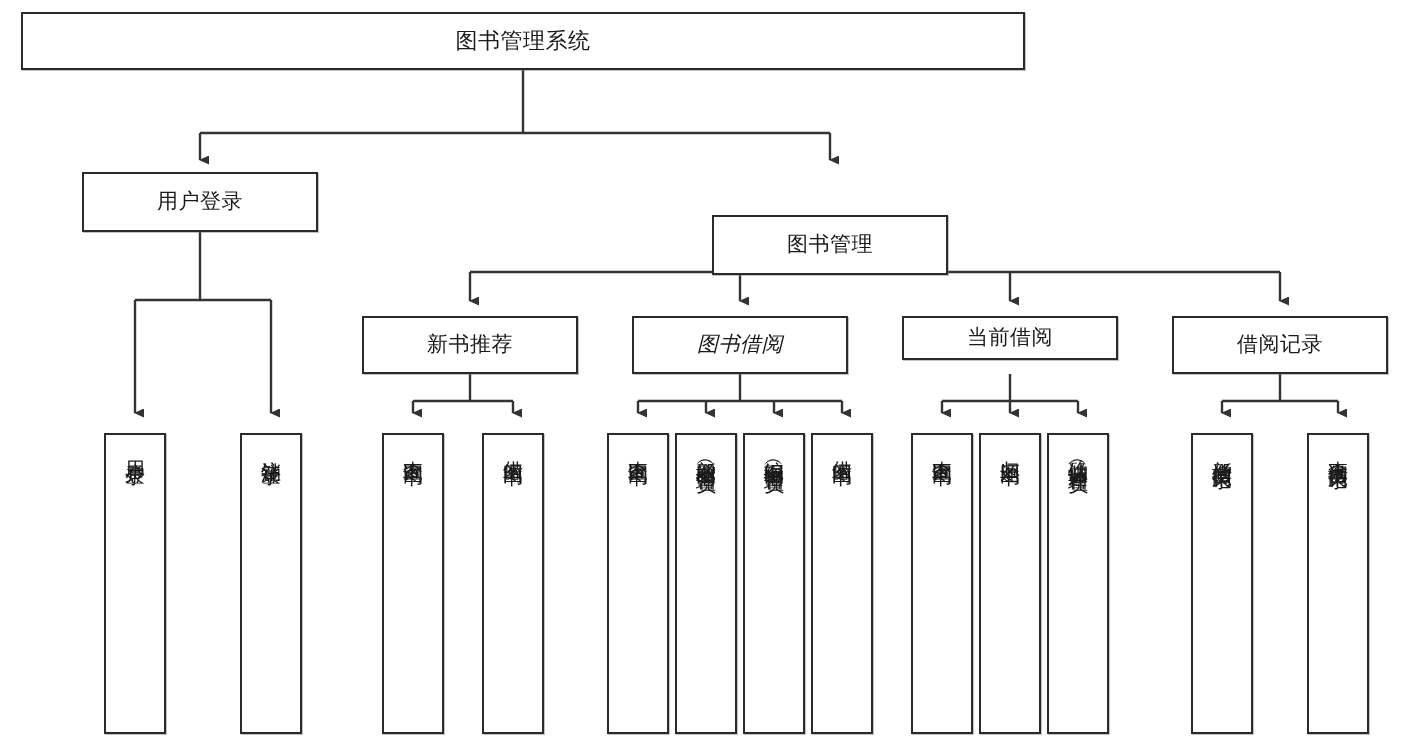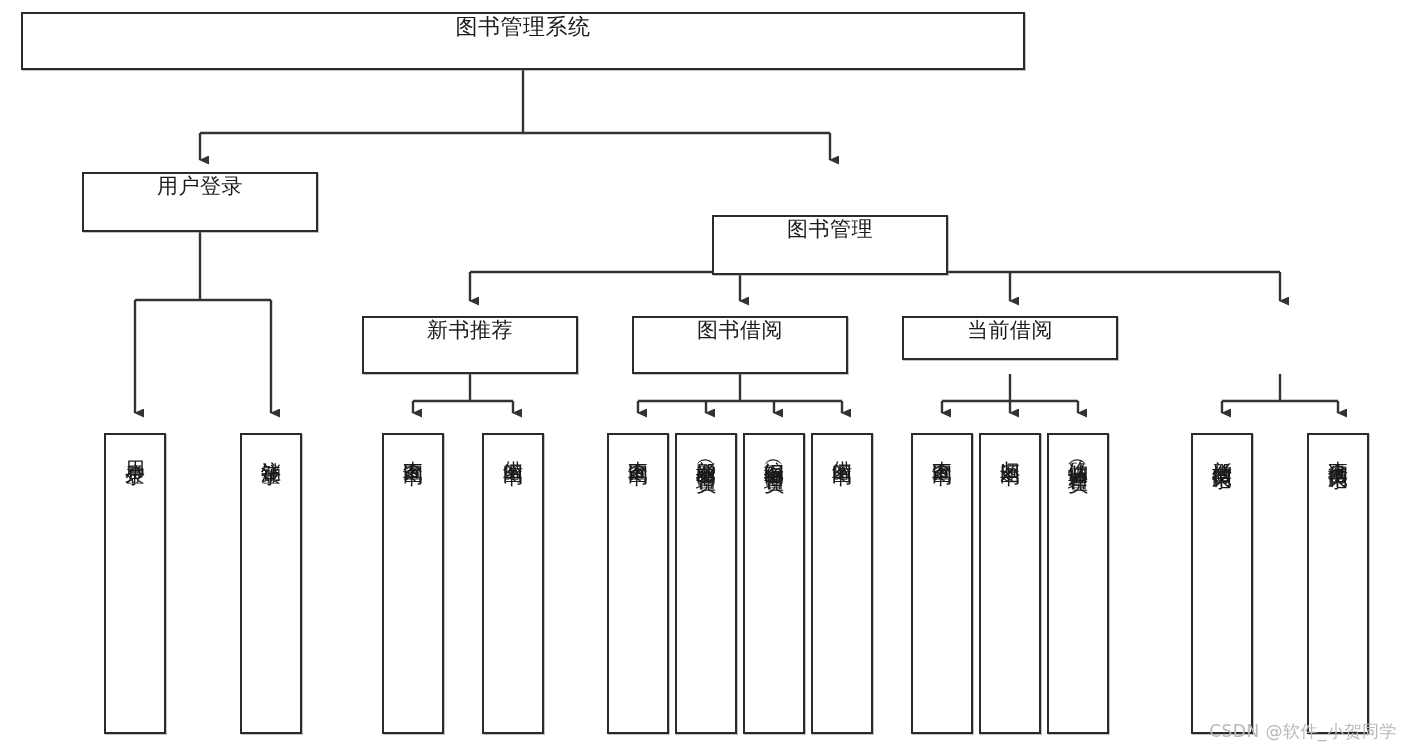--- a/index.html
+++ b/index.html
@@ -25,20 +25,21 @@
     width: 1405px;
     height: 747px;
     pointer-events: none;
   }
   .node {
     position: absolute;
     box-sizing: border-box;
     border: 2px solid #2b2b2b;
     background: #ffffff;
     display: flex;
+    align-items: center;
     justify-content: center;
     color: #1a1a1a;
     box-shadow: 1px 1px 0 rgba(120,120,120,0.45);
   }
   .node-label {
     display: block;
     text-align: center;
     letter-spacing: 0.5px;
   }
   
@@ -139,28 +140,31 @@
   </div>
 
   <div class="node horizontal" style="left:712px; top:172px; width:236px; height:60px;margin-top:43px;">
     <span class="node-label">图书管理</span>
   </div>
 
   <div class="node horizontal" style="left:362px; top:316px; width:216px; height:58px;">
     <span class="node-label">新书推荐</span>
   </div>
 
-  <div class="node horizontal" style="left:632px; top:316px; width:216px; height:58px;">
+  <div class="node horizontal" style="left:632px; top:316px; width:216px; height:58px;font-style:italic;">
     <span class="node-label">图书借阅</span>
   </div>
 
   <div class="node horizontal" style="left:902px; top:316px; width:216px; height:44px;">
     <span class="node-label">当前借阅</span>
   </div>
 
+  <div class="node horizontal" style="left:1172px; top:316px; width:216px; height:58px;">
+    <span class="node-label">借阅记录</span>
+  </div>
 
   <div class="node vertical" style="left:104px; top:433px; width:62px; height:301px;">
     <span class="node-label">用户登录</span>
   </div>
 
   <div class="node vertical" style="left:240px; top:433px; width:62px; height:301px;">
     <span class="node-label">注销登录</span>
   </div>
 
   <div class="node vertical" style="left:382px; top:433px; width:62px; height:301px;">
@@ -200,15 +204,14 @@
   </div>
 
   <div class="node vertical" style="left:1191px; top:433px; width:62px; height:301px;">
     <span class="node-label">新增借阅记录</span>
   </div>
 
   <div class="node vertical" style="left:1307px; top:433px; width:62px; height:301px;">
     <span class="node-label">查询借阅记录</span>
   </div>
 
-  <div id="watermark">CSDN @软件_小贺同学</div>
 
 </div>
 
 </body></html>

